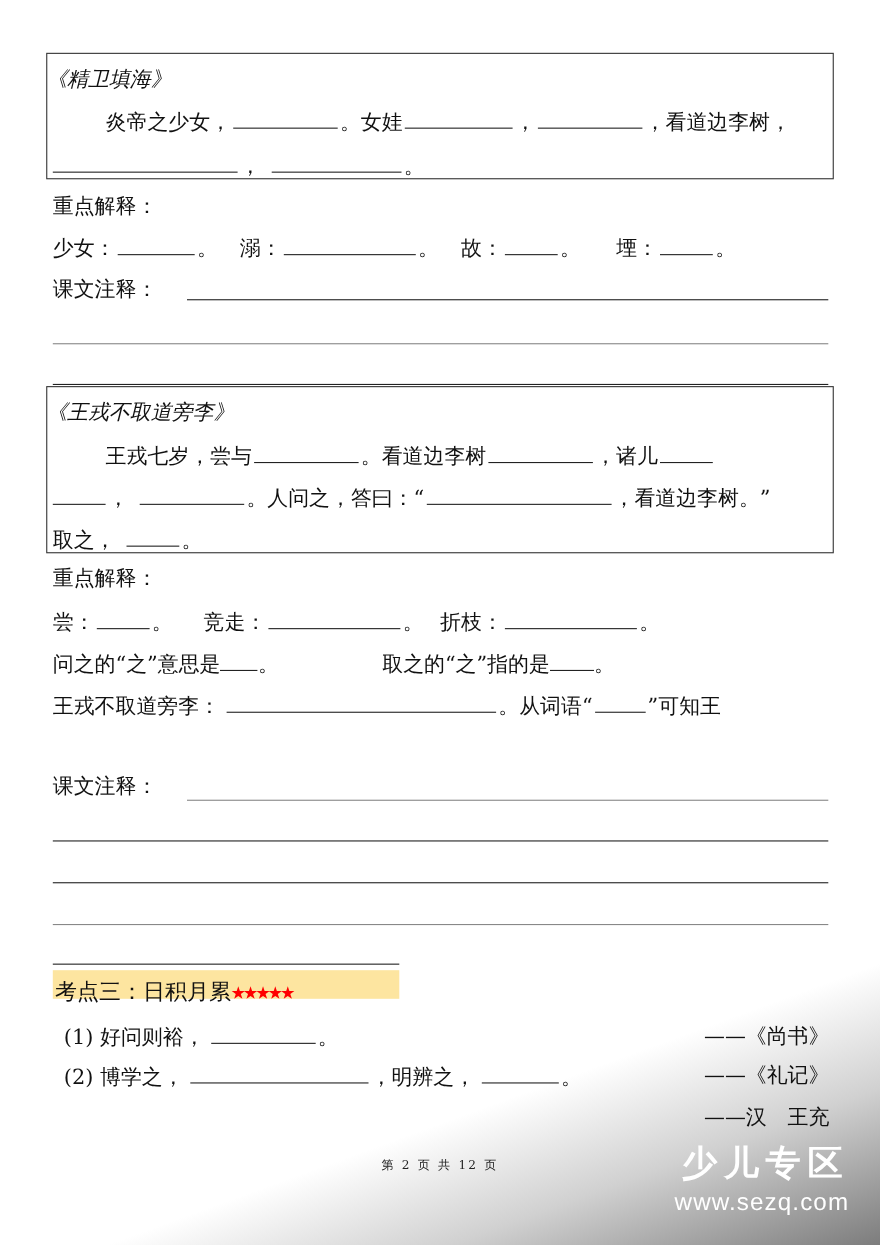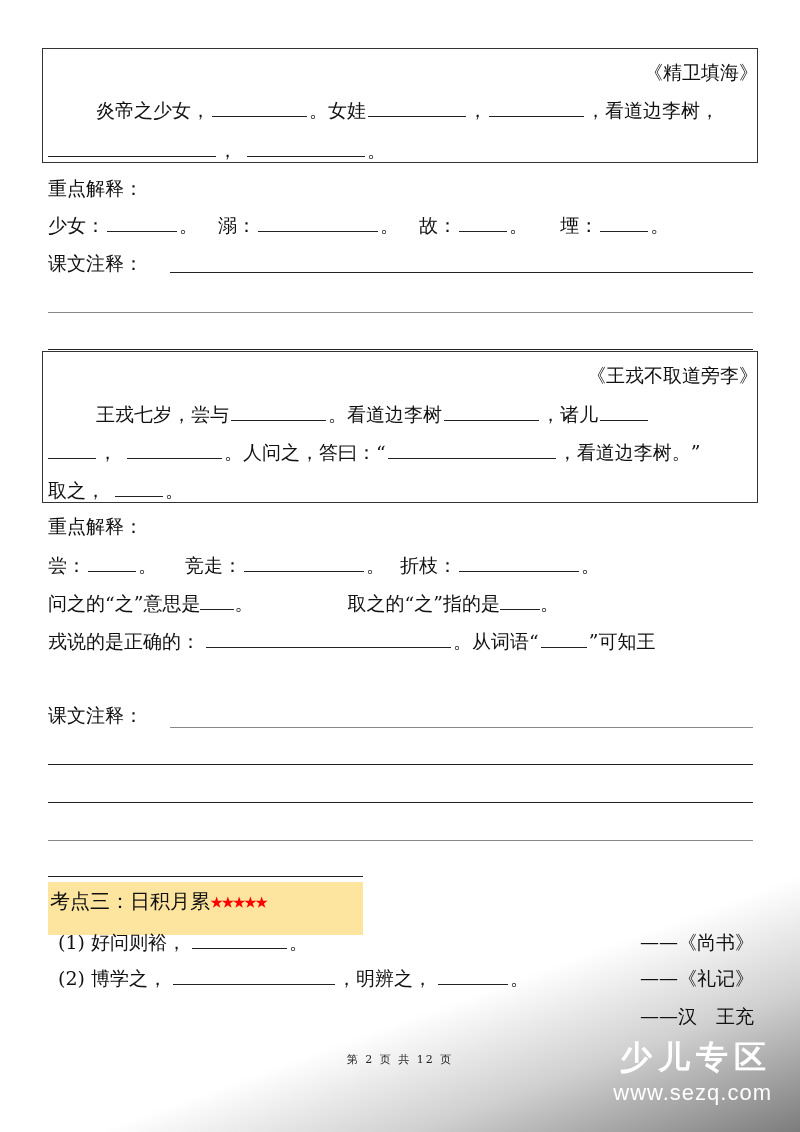--- a/index.html
+++ b/index.html
@@ -16,23 +16,23 @@
   }
   .page { position: absolute; left: 0; top: 0; width: 800px; height: 1132px; z-index: 1; }
   .abs { position: absolute; white-space: nowrap; font-size: 19px; line-height: 24px; }
   .box {
     position: absolute; left: 42px; width: 716px;
     border: 1.5px solid #333; box-sizing: border-box;
   }
   .blank { display: inline-block; border-bottom: 1.3px solid #222; height: 18px; vertical-align: baseline; margin: 0 2px; }
   .rule { position: absolute; left: 48px; width: 705px; height: 0; border-top: 1.5px solid #222; }
   .rule.grey { border-top-color: #888; }
-  .center { text-align: right; }
+  .center { text-align: left; font-style: italic; }
   .kd-header {
-    position: absolute; left: 48px; top: 882px; width: 315px; height: 53px;
+    position: absolute; left: 48px; top: 882px; width: 315px; height: 26px;
     background: #fde5a0; font-size: 20px; line-height: 38px; padding-left: 2px; box-sizing: border-box;
     font-family: "DejaVu Sans Mono", "Liberation Mono", monospace; letter-spacing: 0px;
   }
   .kd-header .stars { color: #ff0000; font-size: 22px; letter-spacing: -2px; }
   .kd-topline { position: absolute; left: 48px; top: 876px; width: 315px; border-top: 1.5px solid #222; }
   .footer { position: absolute; left: 0; width: 800px; top: 1052px; text-align: center; font-size: 11px; color: #222; letter-spacing: 2px; }
   .wm-cn { position: absolute; right: 28px; top: 1036px; font-family: "DejaVu Sans", sans-serif; font-weight: bold; font-size: 32px; color: #ffffff; letter-spacing: 6px; }
   .wm-url { position: absolute; right: 28px; top: 1080px; font-family: "Liberation Sans", sans-serif; font-size: 22px; color: #ffffff; letter-spacing: 1px; }
   .src { position: absolute; right: 46px; margin-left: 32px; }
 </style>
@@ -80,21 +80,21 @@
   <div class="abs" style="left:48px;top:553px;">
     <span>尝：</span><span class="blank" style="width:48px"></span><span>。</span>
     <span style="margin-left:22px">竞走：</span><span class="blank" style="width:120px"></span><span>。</span>
     <span style="margin-left:9px">折枝：</span><span class="blank" style="width:120px"></span><span>。</span>
   </div>
   <div class="abs" style="left:48px;top:591px;">
     <span>问之的“之”意思是</span><span class="blank" style="width:34px;margin:0"></span><span>。</span>
     <span style="margin-left:88px">取之的“之”指的是</span><span class="blank" style="width:40px;margin:0"></span><span>。</span>
   </div>
   <div class="abs" style="left:48px;top:629px;">
-    <span>戎说的是正确的：</span><span class="blank" style="width:245px;margin-left:6px"></span><span>。从词语“</span><span class="blank" style="width:46px"></span><span>”可知王</span>
+    <span>王戎不取道旁李：</span><span class="blank" style="width:245px;margin-left:6px"></span><span>。从词语“</span><span class="blank" style="width:46px"></span><span>”可知王</span>
   </div>
   <div class="abs" style="left:48px;top:703px;">课文注释：</div>
   <div class="rule grey" style="left:170px;width:583px;top:727px;"></div>
   <div class="rule" style="top:764px;"></div>
   <div class="rule" style="top:802px;"></div>
   <div class="rule grey" style="top:840px;"></div>
 
   <div class="kd-topline"></div>
   <div class="kd-header">
     <span>考点三：日积月累</span><span class="stars">★★★★★</span>

